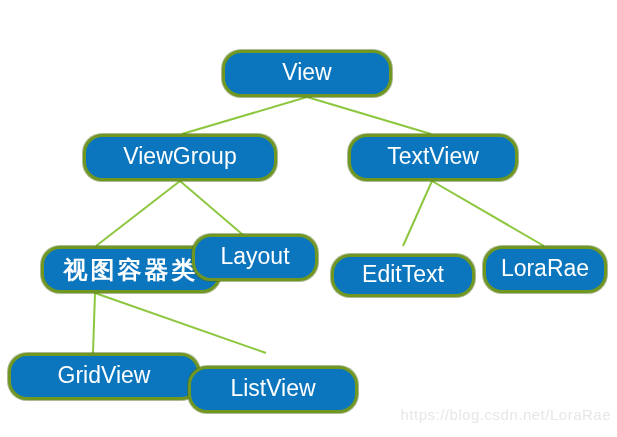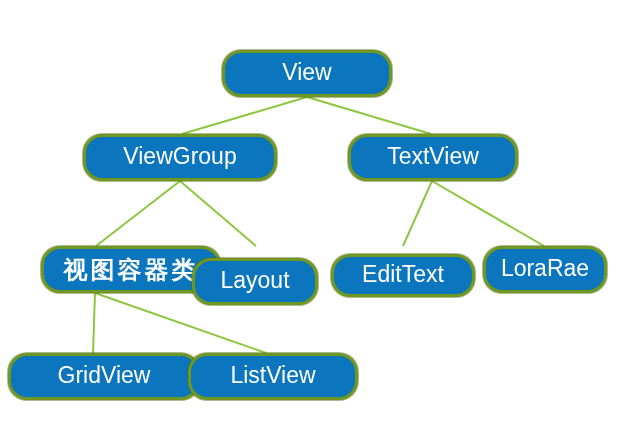--- a/index.html
+++ b/index.html
@@ -81,29 +81,30 @@
       </div>
       <div class="node" style="left: 83px; top: 134px; width: 194px; height: 47px;">
         <span class="node-label">ViewGroup</span>
       </div>
       <div class="node" style="left: 348px; top: 134px; width: 170px; height: 47px;">
         <span class="node-label">TextView</span>
       </div>
       <div class="node cn" style="left: 5px; top: 246px; width: 180px; height: 47px; margin-left: 36px;">
         <span class="node-label">视图容器类</span>
       </div>
-      <div class="node" style="left: 192px; top: 258px; width: 126px; height: 47px;">
+      <div class="node" style="left: 192px; top: 234px; width: 126px; height: 47px;">
         <span class="node-label">Layout</span>
       </div>
       <div class="node" style="left: 331px; top: 254px; width: 144px; height: 43px;">
         <span class="node-label">EditText</span>
       </div>
       <div class="node" style="left: 483px; top: 246px; width: 124px; height: 47px;">
         <span class="node-label">LoraRae</span>
       </div>
       <div class="node" style="left: 8px; top: 353px; width: 192px; height: 47px;">
         <span class="node-label">GridView</span>
       </div>
-      <div class="node" style="left: 188px; top: 353px; width: 170px; height: 47px;">
+      <div class="node" style="left: 188px; top: 366px; width: 170px; height: 47px;">
         <span class="node-label">ListView</span>
       </div>
     </div>
+  <div class="watermark">https://blog.csdn.net/LoraRae</div>
 </div>
 
 </body></html>

